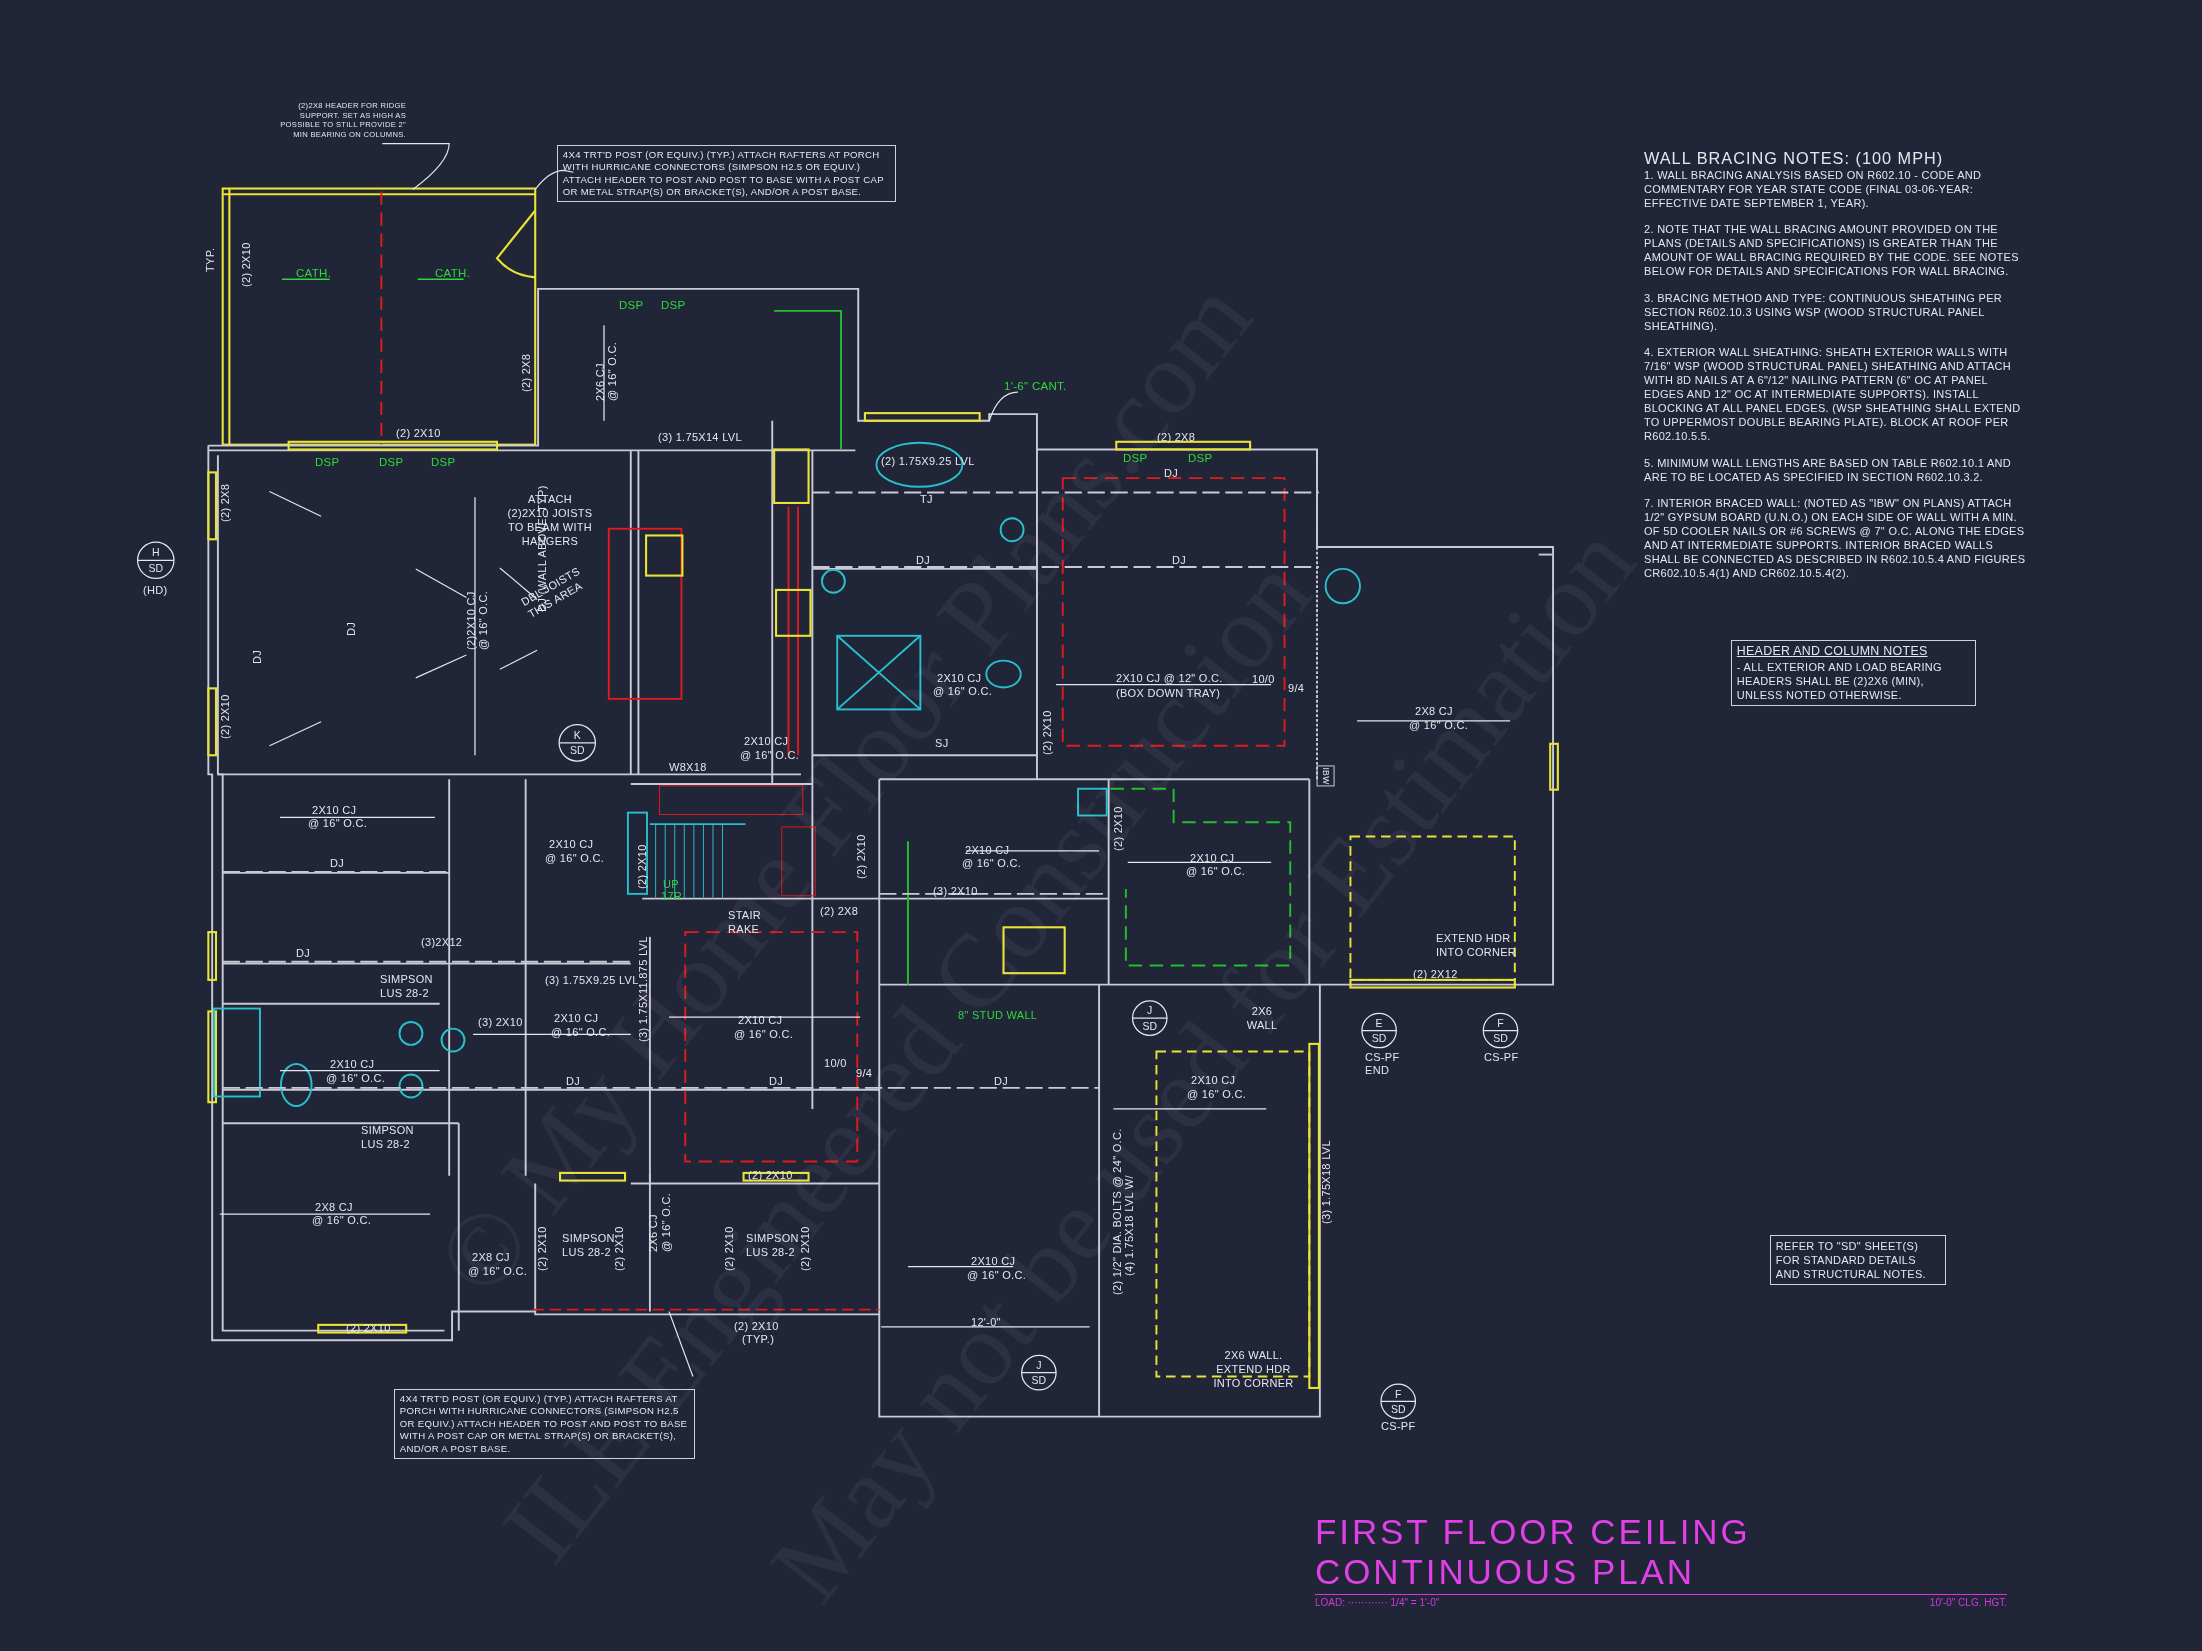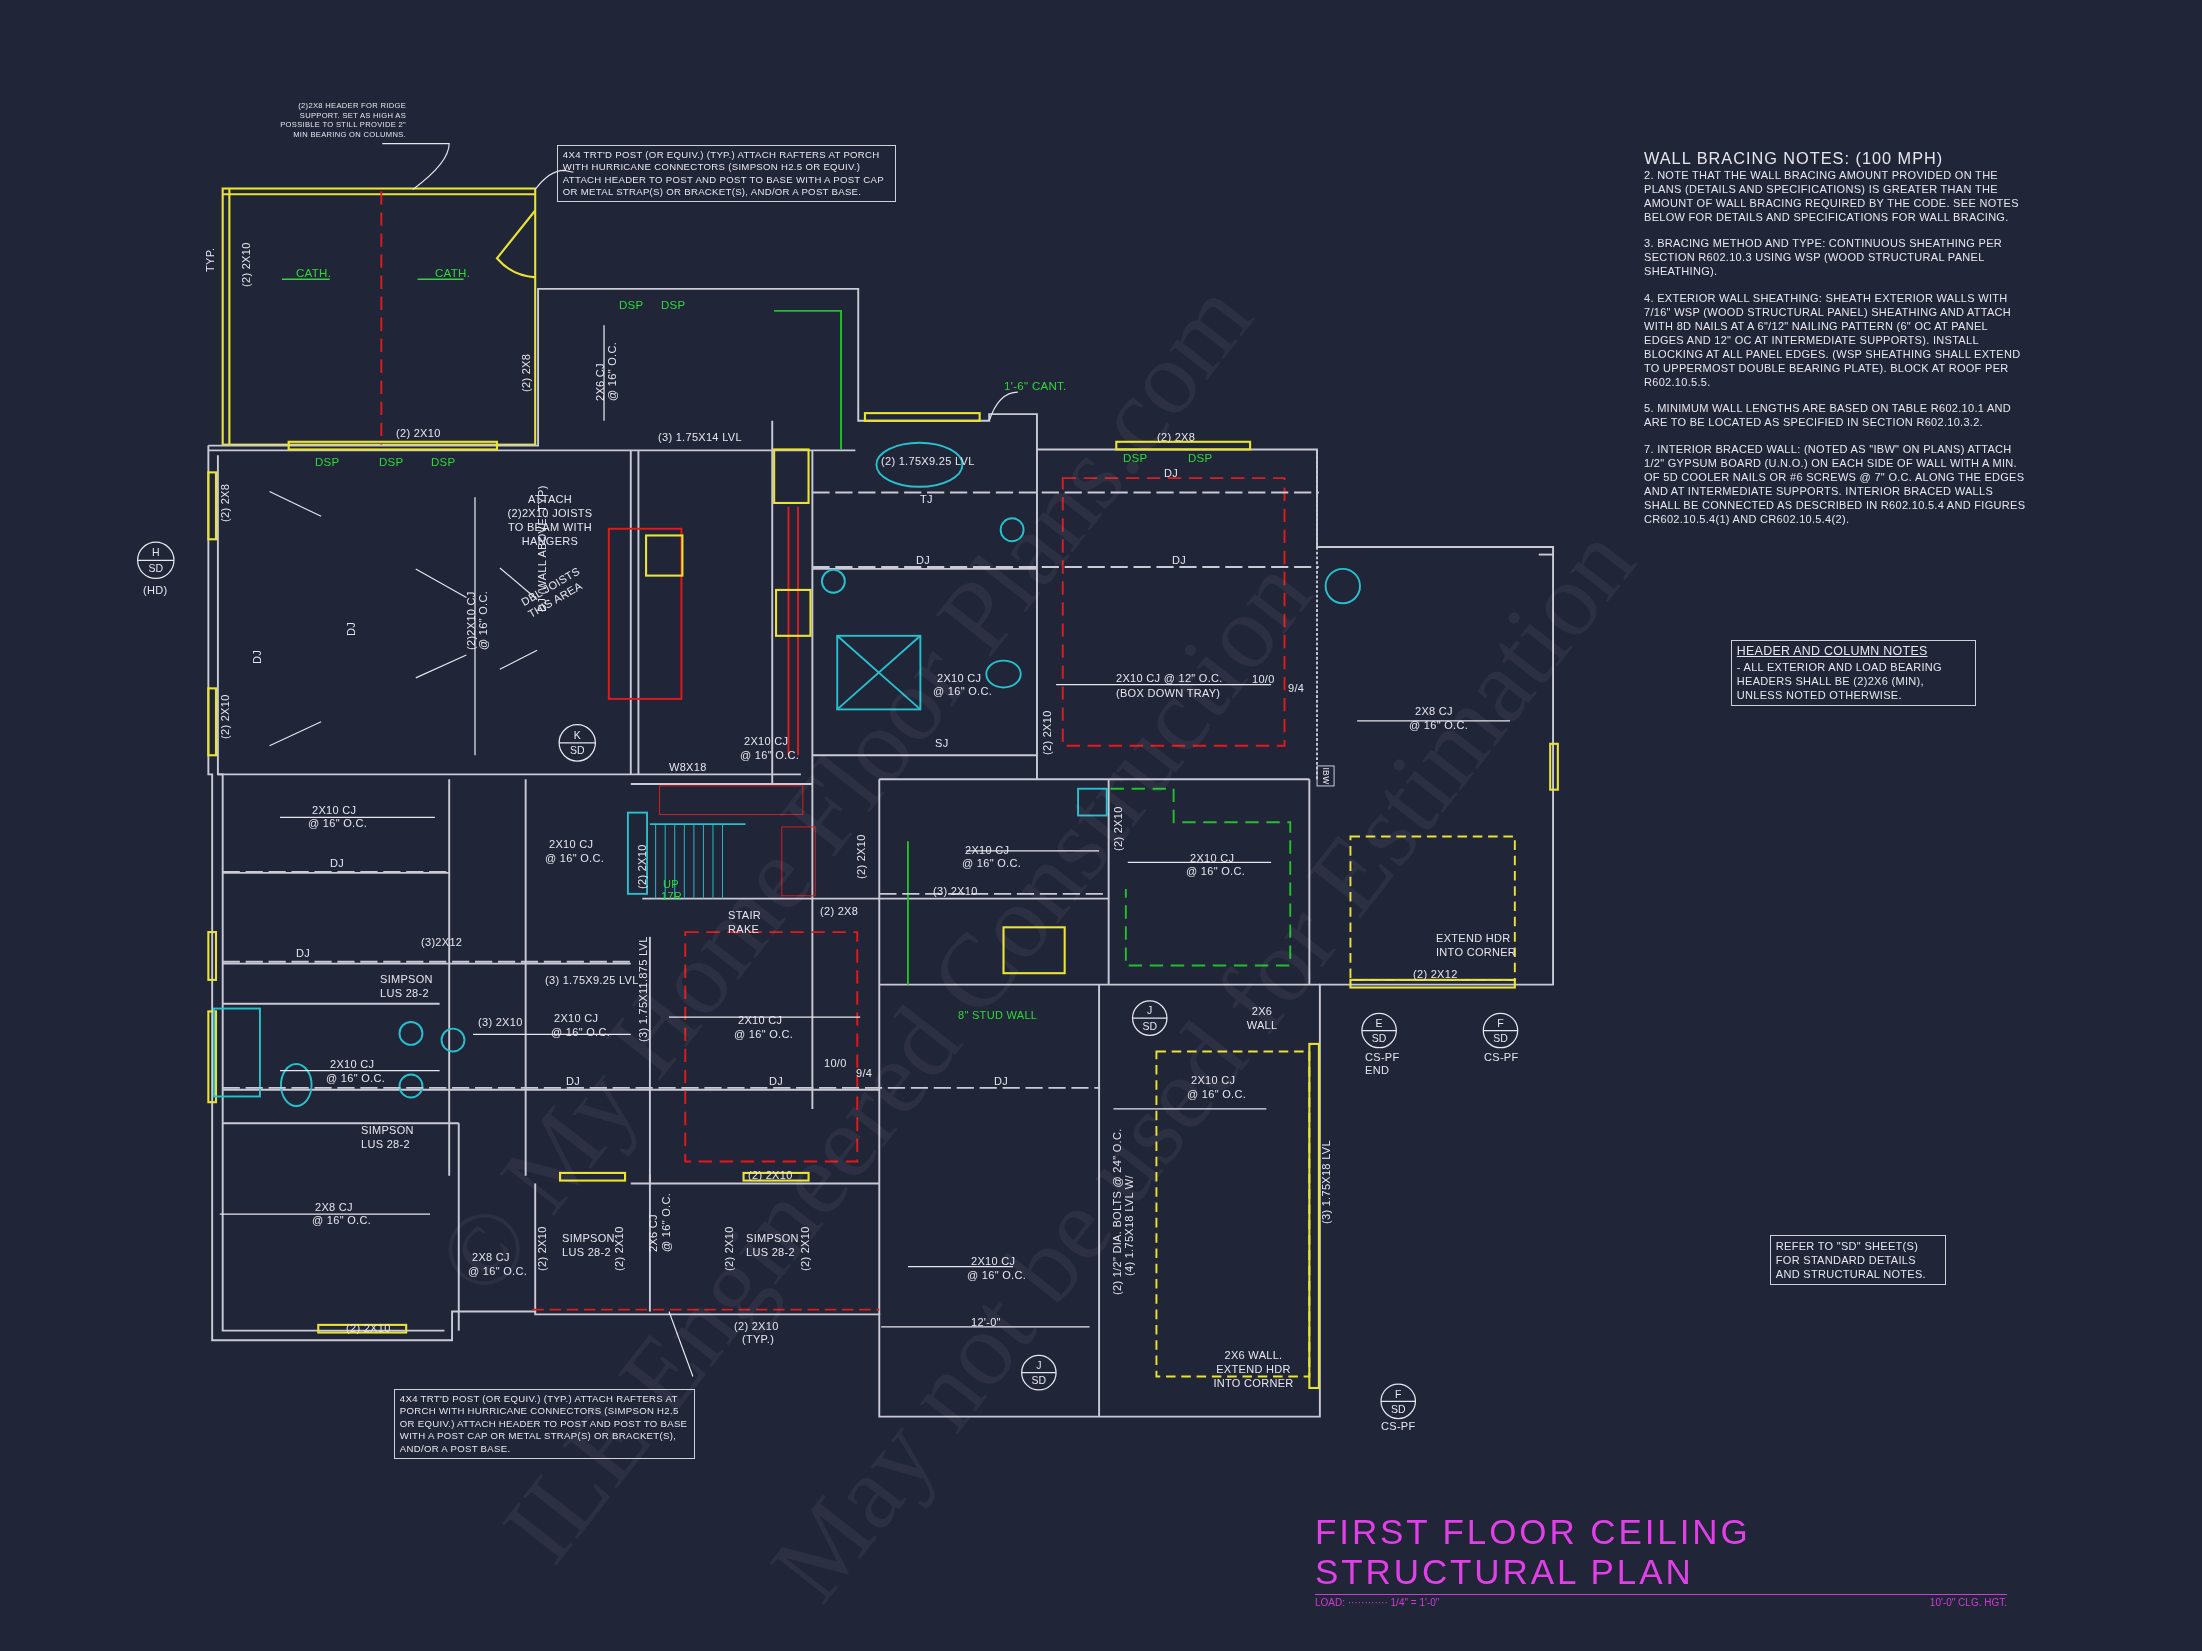--- a/index.html
+++ b/index.html
@@ -350,35 +350,36 @@
   <div class="note" style="left:659px;top:1252px;transform:rotate(-90deg);transform-origin:left top;">@ 16" O.C.</div>
 </div>
 
 <div class="note" style="left:272px;top:101px;width:134px;text-align:right;font-size:7.6px;line-height:9.6px;">(2)2X8 HEADER FOR RIDGE SUPPORT. SET AS HIGH AS POSSIBLE TO STILL PROVIDE 2" MIN BEARING ON COLUMNS.</div>
 
 <div class="note boxed" style="left:557px;top:145px;width:327px;font-size:9.6px;line-height:12.4px;">4X4 TRT'D POST (OR EQUIV.) (TYP.) ATTACH RAFTERS AT PORCH WITH HURRICANE CONNECTORS (SIMPSON H2.5 OR EQUIV.) ATTACH HEADER TO POST AND POST TO BASE WITH A POST CAP OR METAL STRAP(S) OR BRACKET(S), AND/OR A POST BASE.</div>
 <div class="note boxed" style="left:394px;top:1389px;width:289px;font-size:9.6px;line-height:12.4px;">4X4 TRT'D POST (OR EQUIV.) (TYP.) ATTACH RAFTERS AT PORCH WITH HURRICANE CONNECTORS (SIMPSON H2.5 OR EQUIV.) ATTACH HEADER TO POST AND POST TO BASE WITH A POST CAP OR METAL STRAP(S) OR BRACKET(S), AND/OR A POST BASE.</div>
 
 <div style="position:absolute;left:1644px;top:149px;width:382px;">
   <div class="note note-title" style="position:static;">WALL BRACING NOTES: (100 MPH)</div>
+  <div class="note" style="position:static;margin-bottom:12.4px;">1. WALL BRACING ANALYSIS BASED ON R602.10 - CODE AND COMMENTARY FOR YEAR STATE CODE (FINAL 03-06-YEAR: EFFECTIVE DATE SEPTEMBER 1, YEAR).</div>
   <div class="note" style="position:static;margin-bottom:12.4px;">2. NOTE THAT THE WALL BRACING AMOUNT PROVIDED ON THE PLANS (DETAILS AND SPECIFICATIONS) IS GREATER THAN THE AMOUNT OF WALL BRACING REQUIRED BY THE CODE. SEE NOTES BELOW FOR DETAILS AND SPECIFICATIONS FOR WALL BRACING.</div>
   <div class="note" style="position:static;margin-bottom:12.4px;">3. BRACING METHOD AND TYPE: CONTINUOUS SHEATHING PER SECTION R602.10.3 USING WSP (WOOD STRUCTURAL PANEL SHEATHING).</div>
   <div class="note" style="position:static;margin-bottom:12.4px;">4. EXTERIOR WALL SHEATHING: SHEATH EXTERIOR WALLS WITH 7/16" WSP (WOOD STRUCTURAL PANEL) SHEATHING AND ATTACH WITH 8d NAILS AT A 6"/12" NAILING PATTERN (6" OC AT PANEL EDGES AND 12" OC AT INTERMEDIATE SUPPORTS). INSTALL BLOCKING AT ALL PANEL EDGES. (WSP SHEATHING SHALL EXTEND TO UPPERMOST DOUBLE BEARING PLATE). BLOCK AT ROOF PER R602.10.5.5.</div>
   <div class="note" style="position:static;margin-bottom:12.4px;">5. MINIMUM WALL LENGTHS ARE BASED ON TABLE R602.10.1 AND ARE TO BE LOCATED AS SPECIFIED IN SECTION R602.10.3.2.</div>
   <div class="note" style="position:static;">7. INTERIOR BRACED WALL: (NOTED AS "IBW" ON PLANS) ATTACH 1/2" GYPSUM BOARD (U.N.O.) ON EACH SIDE OF WALL WITH A MIN. OF 5d COOLER NAILS OR #6 SCREWS @ 7" O.C. ALONG THE EDGES AND AT INTERMEDIATE SUPPORTS. INTERIOR BRACED WALLS SHALL BE CONNECTED AS DESCRIBED IN R602.10.5.4 AND FIGURES CR602.10.5.4(1) AND CR602.10.5.4(2).</div>
 </div>
 
 <div class="boxed" style="position:absolute;left:1731px;top:640px;width:233px;">
   <div class="note underline" style="position:static;font-size:12.4px;margin-bottom:1.9px;">HEADER AND COLUMN NOTES</div>
   <div class="note" style="position:static;">- ALL EXTERIOR AND LOAD BEARING HEADERS SHALL BE (2)2X6 (MIN), UNLESS NOTED OTHERWISE.</div>
 </div>
 
 <div class="note boxed" style="left:1770px;top:1235px;width:164px;">REFER TO "SD" SHEET(S) FOR STANDARD DETAILS AND STRUCTURAL NOTES.</div>
 
 <div class="title-block">
-  <div class="title-main">FIRST FLOOR CEILING STRUCTURAL PLAN</div>
+  <div class="title-main">FIRST FLOOR CEILING CONTINUOUS PLAN</div>
   <div class="title-rule"></div>
   <div class="title-sub">
     <span><span>LOAD:</span> ············ <span>1/4" = 1'-0"</span></span>
     <span>10'-0" CLG. HGT.</span>
   </div>
 </div>
 
 
 </body></html>

